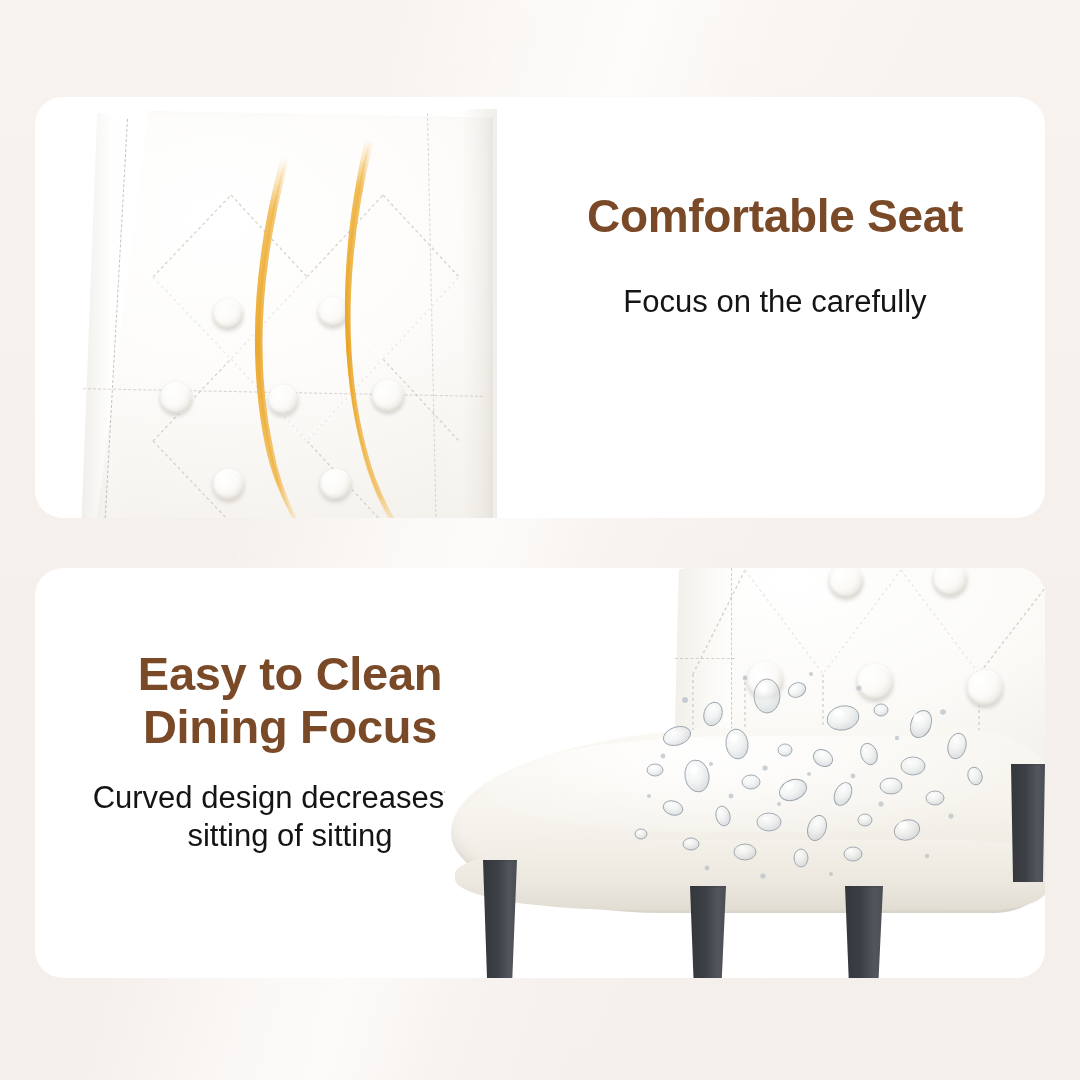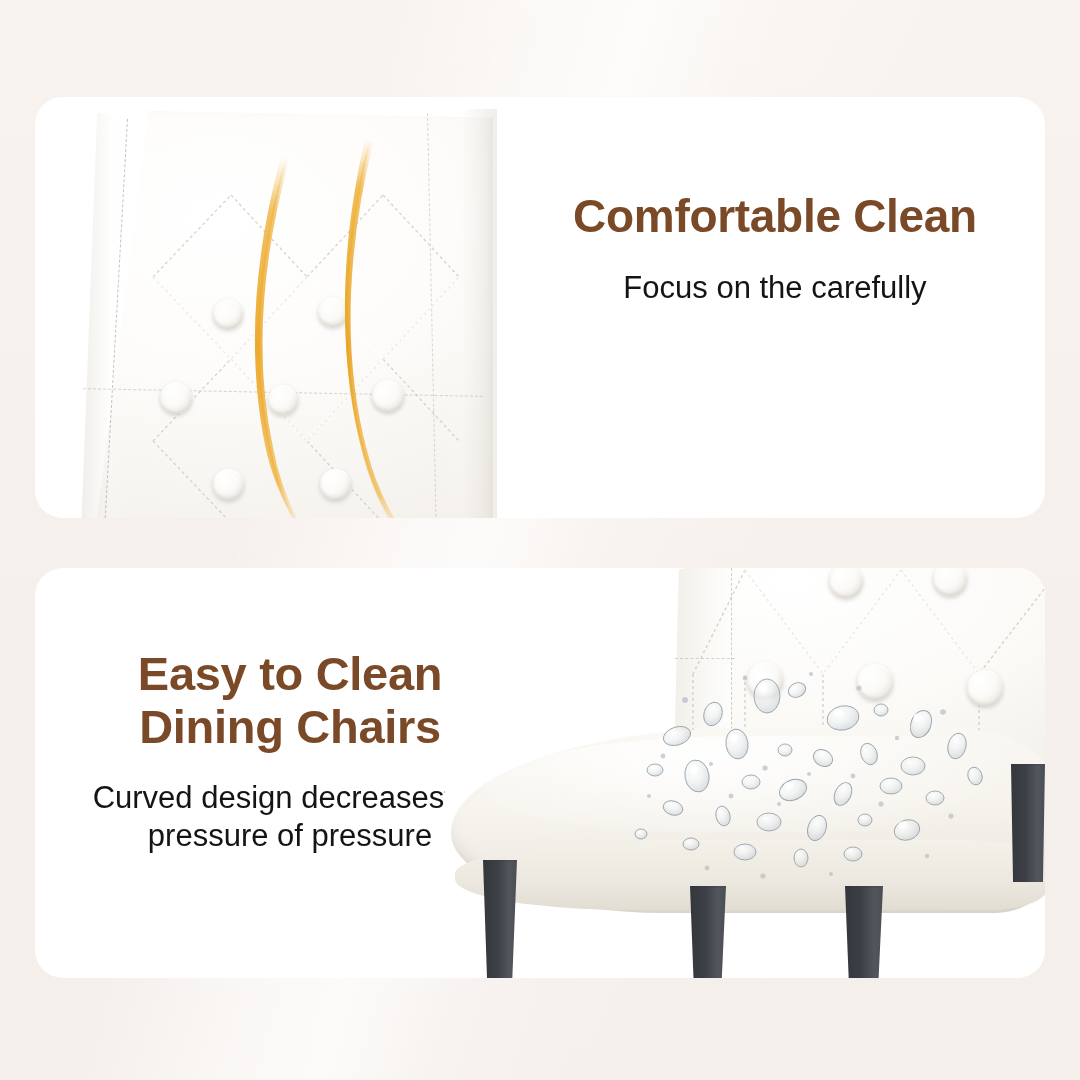--- a/index.html
+++ b/index.html
@@ -290,38 +290,38 @@
                  C 312 140, 302 252, 330 356
                  C 342 402, 360 428, 372 444
                  C 354 420, 338 392, 327 350
                  C 300 246, 308 138, 330 42 Z" fill="url(#goldGrad2)"></path>
         <path d="M336 44 C 312 140, 302 252, 330 356 C 342 402, 360 428, 372 444" fill="none" stroke="url(#goldGrad2)" stroke-width="5" stroke-linecap="round" opacity="0.92"></path>
       </svg>
     </div>
 
     <div class="text-block" id="text-top" style="left:470px; top:94px; width:540px;">
       <div class="heading" style="font-size:46px;">
-        <div>Comfortable Clean</div>
+        <div>Comfortable Seat</div>
       </div>
-      <div class="subtitle" style="font-size:31px; margin-top:26px;">
+      <div class="subtitle" style="font-size:31px; margin-top:40px;">
         <div>Focus on the carefully</div>
       </div>
     </div>
   </div>
 
   <div class="card" id="card-bottom">
 
     <div class="text-block" id="text-bottom" style="left:20px; top:80px; width:470px;">
       <div class="heading" style="font-size:47px;">
         <div>Easy to Clean</div>
-        <div>Dining Chairs</div>
+        <div>Dining Focus</div>
       </div>
       <div class="subtitle" style="font-size:31px; margin-top:26px;">
         <div>Curved design decreasesthe</div>
-        <div>pressure of pressure</div>
+        <div>sitting of sitting</div>
       </div>
     </div>
 
     <div id="chair-photo">
 
       <div id="seat-back"></div>
       <div id="back-stile"></div>
       <div id="back-stile-seam"></div>
       <div id="back-stile-seam-h"></div>
 

